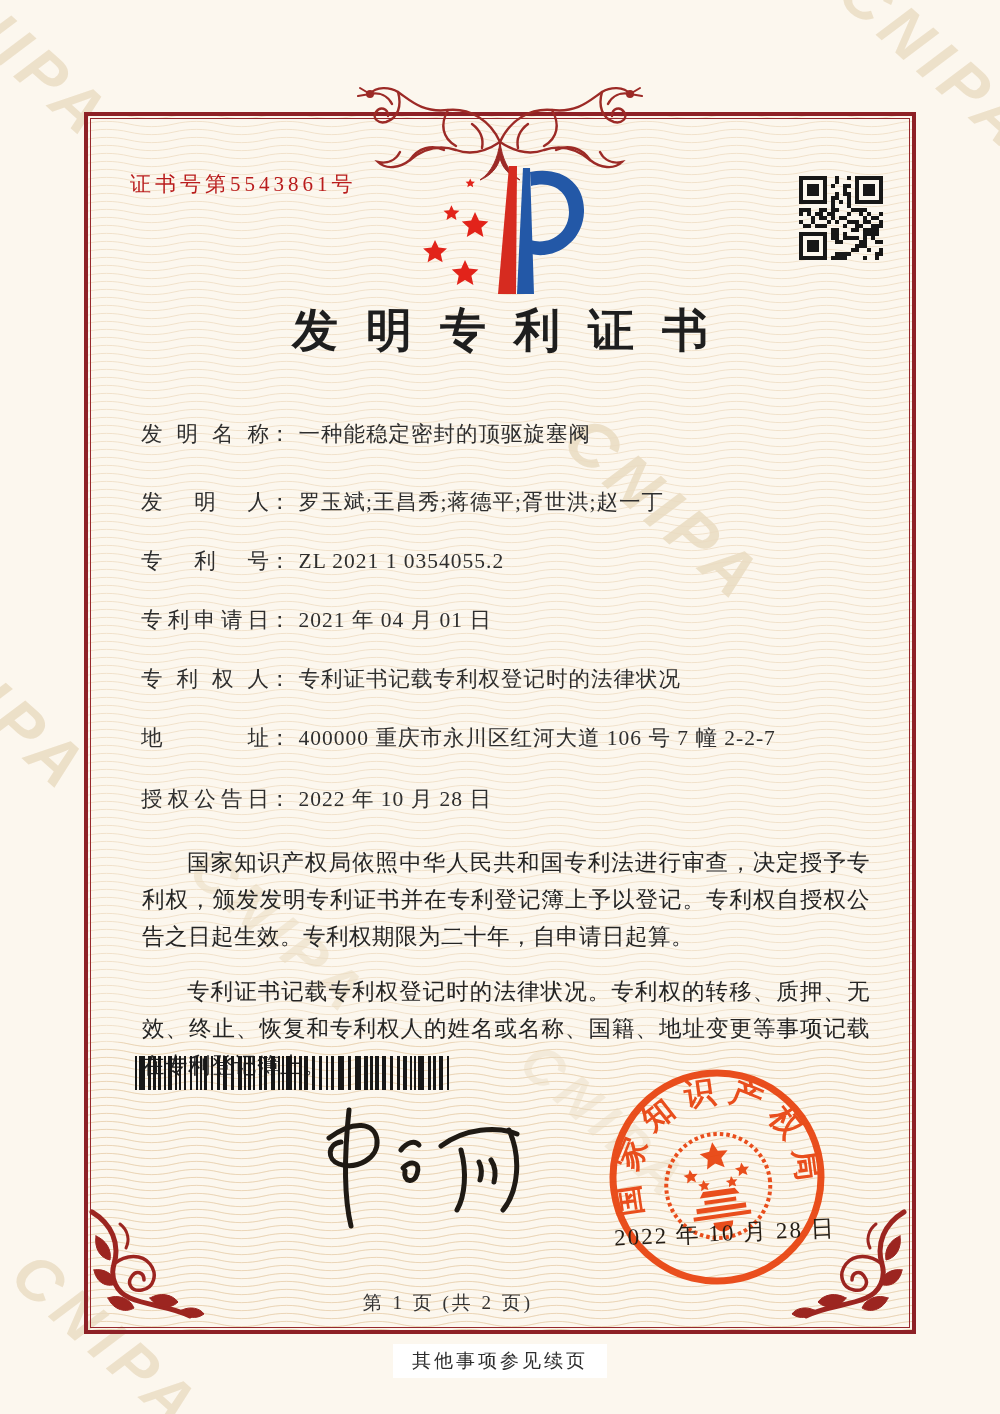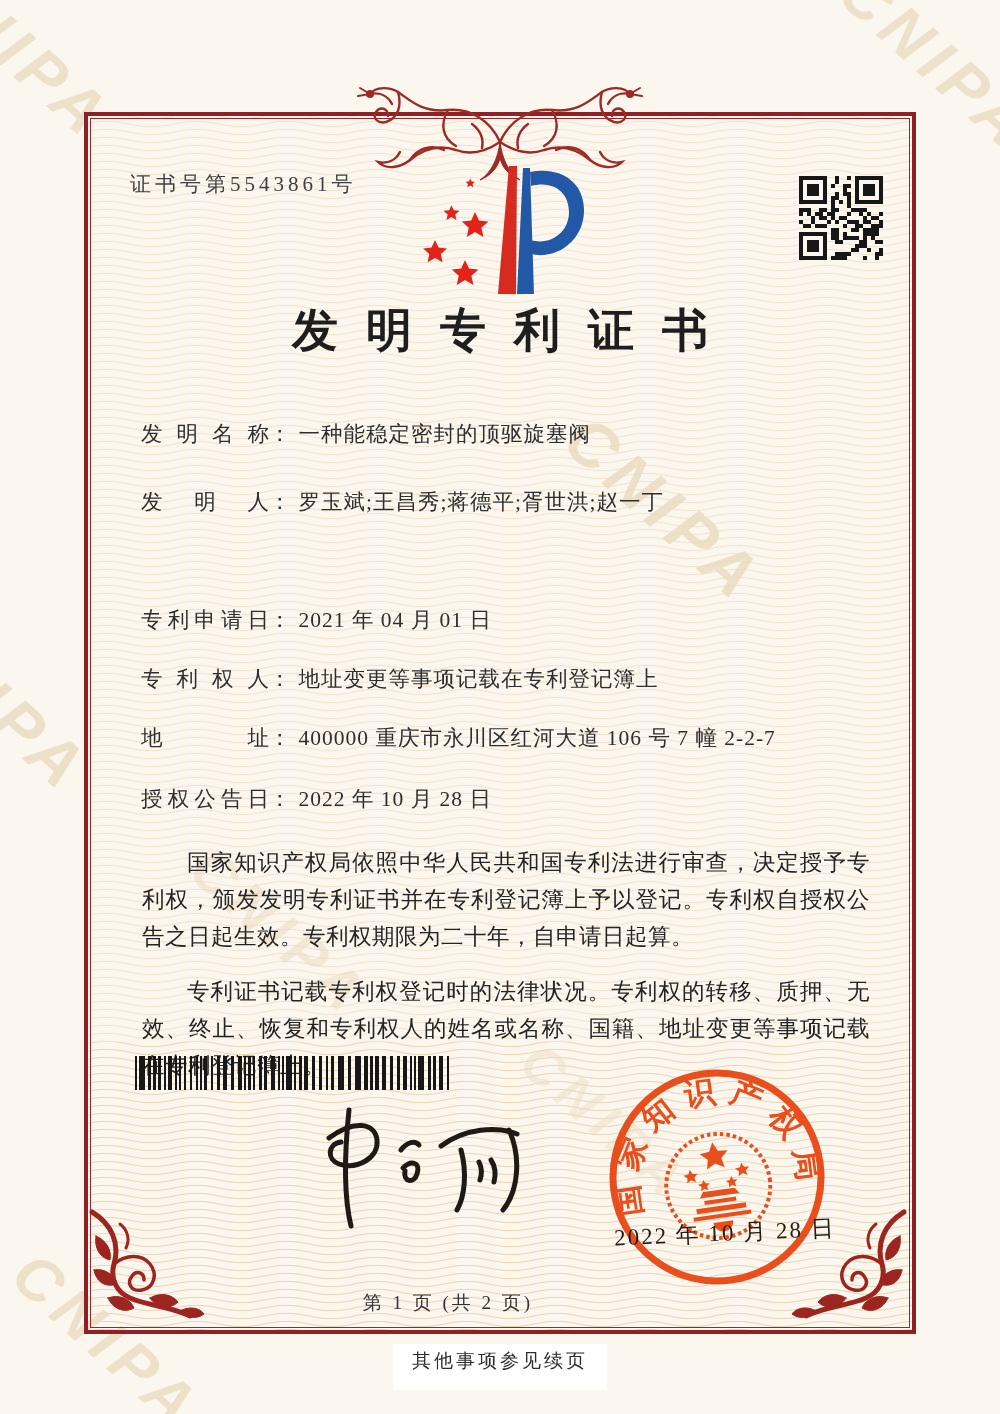--- a/index.html
+++ b/index.html
@@ -9,21 +9,21 @@
   .waves{position:absolute;left:84px;top:112px;width:832px;height:1222px;z-index:0;overflow:hidden;}
   
   .wm{position:absolute;z-index:1;font-family:"Liberation Sans","DejaVu Sans",sans-serif;
       font-weight:bold;font-style:italic;color:#eadcc2;letter-spacing:8px;
       transform:rotate(42deg);transform-origin:0 0;white-space:nowrap;user-select:none;}
   
   .frame{position:absolute;left:84px;top:112px;width:824px;height:1214px;border:4px solid #8e2126;z-index:2;}
   .frame-inner{position:absolute;inset:2px;border:1px solid #96282c;}
   .ornament{position:absolute;z-index:3;}
   
-  .cert-no{position:absolute;left:130px;top:170px;z-index:4;font-size:21px;letter-spacing:4px;color:#404040;}
+  .cert-no{position:absolute;left:130px;top:170px;z-index:4;font-size:21px;letter-spacing:4px;color:#b91c1c;}
   .logo{position:absolute;left:413px;top:162px;z-index:4;}
   .qr{position:absolute;left:799px;top:176px;z-index:4;}
   .title{position:absolute;left:0;top:300px;width:1000px;z-index:4;text-align:center;
          font-size:46px;font-weight:bold;letter-spacing:28px;margin-left:14px;color:#1e1e1e;}
   
   .frow{position:absolute;left:141px;z-index:4;font-size:21.5px;color:#2e2e2e;white-space:nowrap;}
   .flabel{display:inline-block;width:128px;text-align:justify;text-align-last:justify;vertical-align:bottom;}
   .fvalue{margin-left:8px;letter-spacing:1px;}
   .grant2{position:absolute;left:520px;top:0;white-space:nowrap;}
   
@@ -31,21 +31,21 @@
              font-size:22.5px;line-height:37px;text-align:justify;color:#242424;}
   .body-text p{margin:18px;text-indent:2em;letter-spacing:0.5px;}
   
   .barcode{position:absolute;left:135px;top:1056px;z-index:4;}
   .signer{position:absolute;left:141px;top:1138px;z-index:4;font-size:22px;line-height:47px;color:#2e2e2e;letter-spacing:2px;}
   .signature{position:absolute;left:283px;top:1098px;z-index:5;}
   .seal{position:absolute;left:604px;top:1064px;z-index:5;}
   .seal-date{position:absolute;left:614px;top:1218px;width:204px;z-index:6;text-align:center;
              font-size:23px;color:#241d15;letter-spacing:2px;transform:rotate(-2.5deg);white-space:nowrap;}
   .page-no{position:absolute;left:0;top:1290px;width:896px;z-index:4;text-align:center;font-size:19px;letter-spacing:3px;color:#333;}
-  .cont-note{position:absolute;left:393px;top:1344px;width:214px;height:46px;z-index:4;background:#ffffff;
+  .cont-note{position:absolute;left:393px;top:1344px;width:214px;height:34px;z-index:4;background:#ffffff;
              text-align:center;line-height:34px;font-size:19px;letter-spacing:3px;color:#2e2e2e;}
 </style>
 </head>
 <body>
 
 <div class="page">
 
   <div class="waves">
     <svg width="832" height="1222" xmlns="http://www.w3.org/2000/svg">
       <defs>
@@ -275,25 +275,28 @@
   </div>
 
   <div class="title">发明专利证书</div>
 
   <div class="frow" style="top:419px">
     <span class="flabel">发明名称</span><span>：</span><span class="fvalue">一种能稳定密封的顶驱旋塞阀</span>
   </div>
   <div class="frow" style="top:487px">
     <span class="flabel">发明人</span><span>：</span><span class="fvalue">罗玉斌;王昌秀;蒋德平;胥世洪;赵一丁</span>
   </div>
+  <div class="frow" style="top:546px">
+    <span class="flabel">专利号</span><span>：</span><span class="fvalue">ZL 2021 1 0354055.2</span>
+  </div>
   <div class="frow" style="top:605px">
     <span class="flabel">专利申请日</span><span>：</span><span class="fvalue">2021 年 04 月 01 日</span>
   </div>
   <div class="frow" style="top:664px">
-    <span class="flabel">专利权人</span><span>：</span><span class="fvalue">地址变更等事项记载在专利登记簿上</span>
+    <span class="flabel">专利权人</span><span>：</span><span class="fvalue">专利证书记载专利权登记时的法律状况</span>
   </div>
   <div class="frow" style="top:723px">
     <span class="flabel">地址</span><span>：</span><span class="fvalue">400000 重庆市永川区红河大道 106 号 7 幢 2-2-7</span>
   </div>
   <div class="frow" style="top:784px;width:760px">
     <span class="flabel">授权公告日</span><span>：</span><span class="fvalue">2022 年 10 月 28 日</span>
   </div>
 
   <div class="body-text">
     <p>国家知识产权局依照中华人民共和国专利法进行审查，决定授予专利权，颁发发明专利证书并在专利登记簿上予以登记。专利权自授权公告之日起生效。专利权期限为二十年，自申请日起算。</p>

